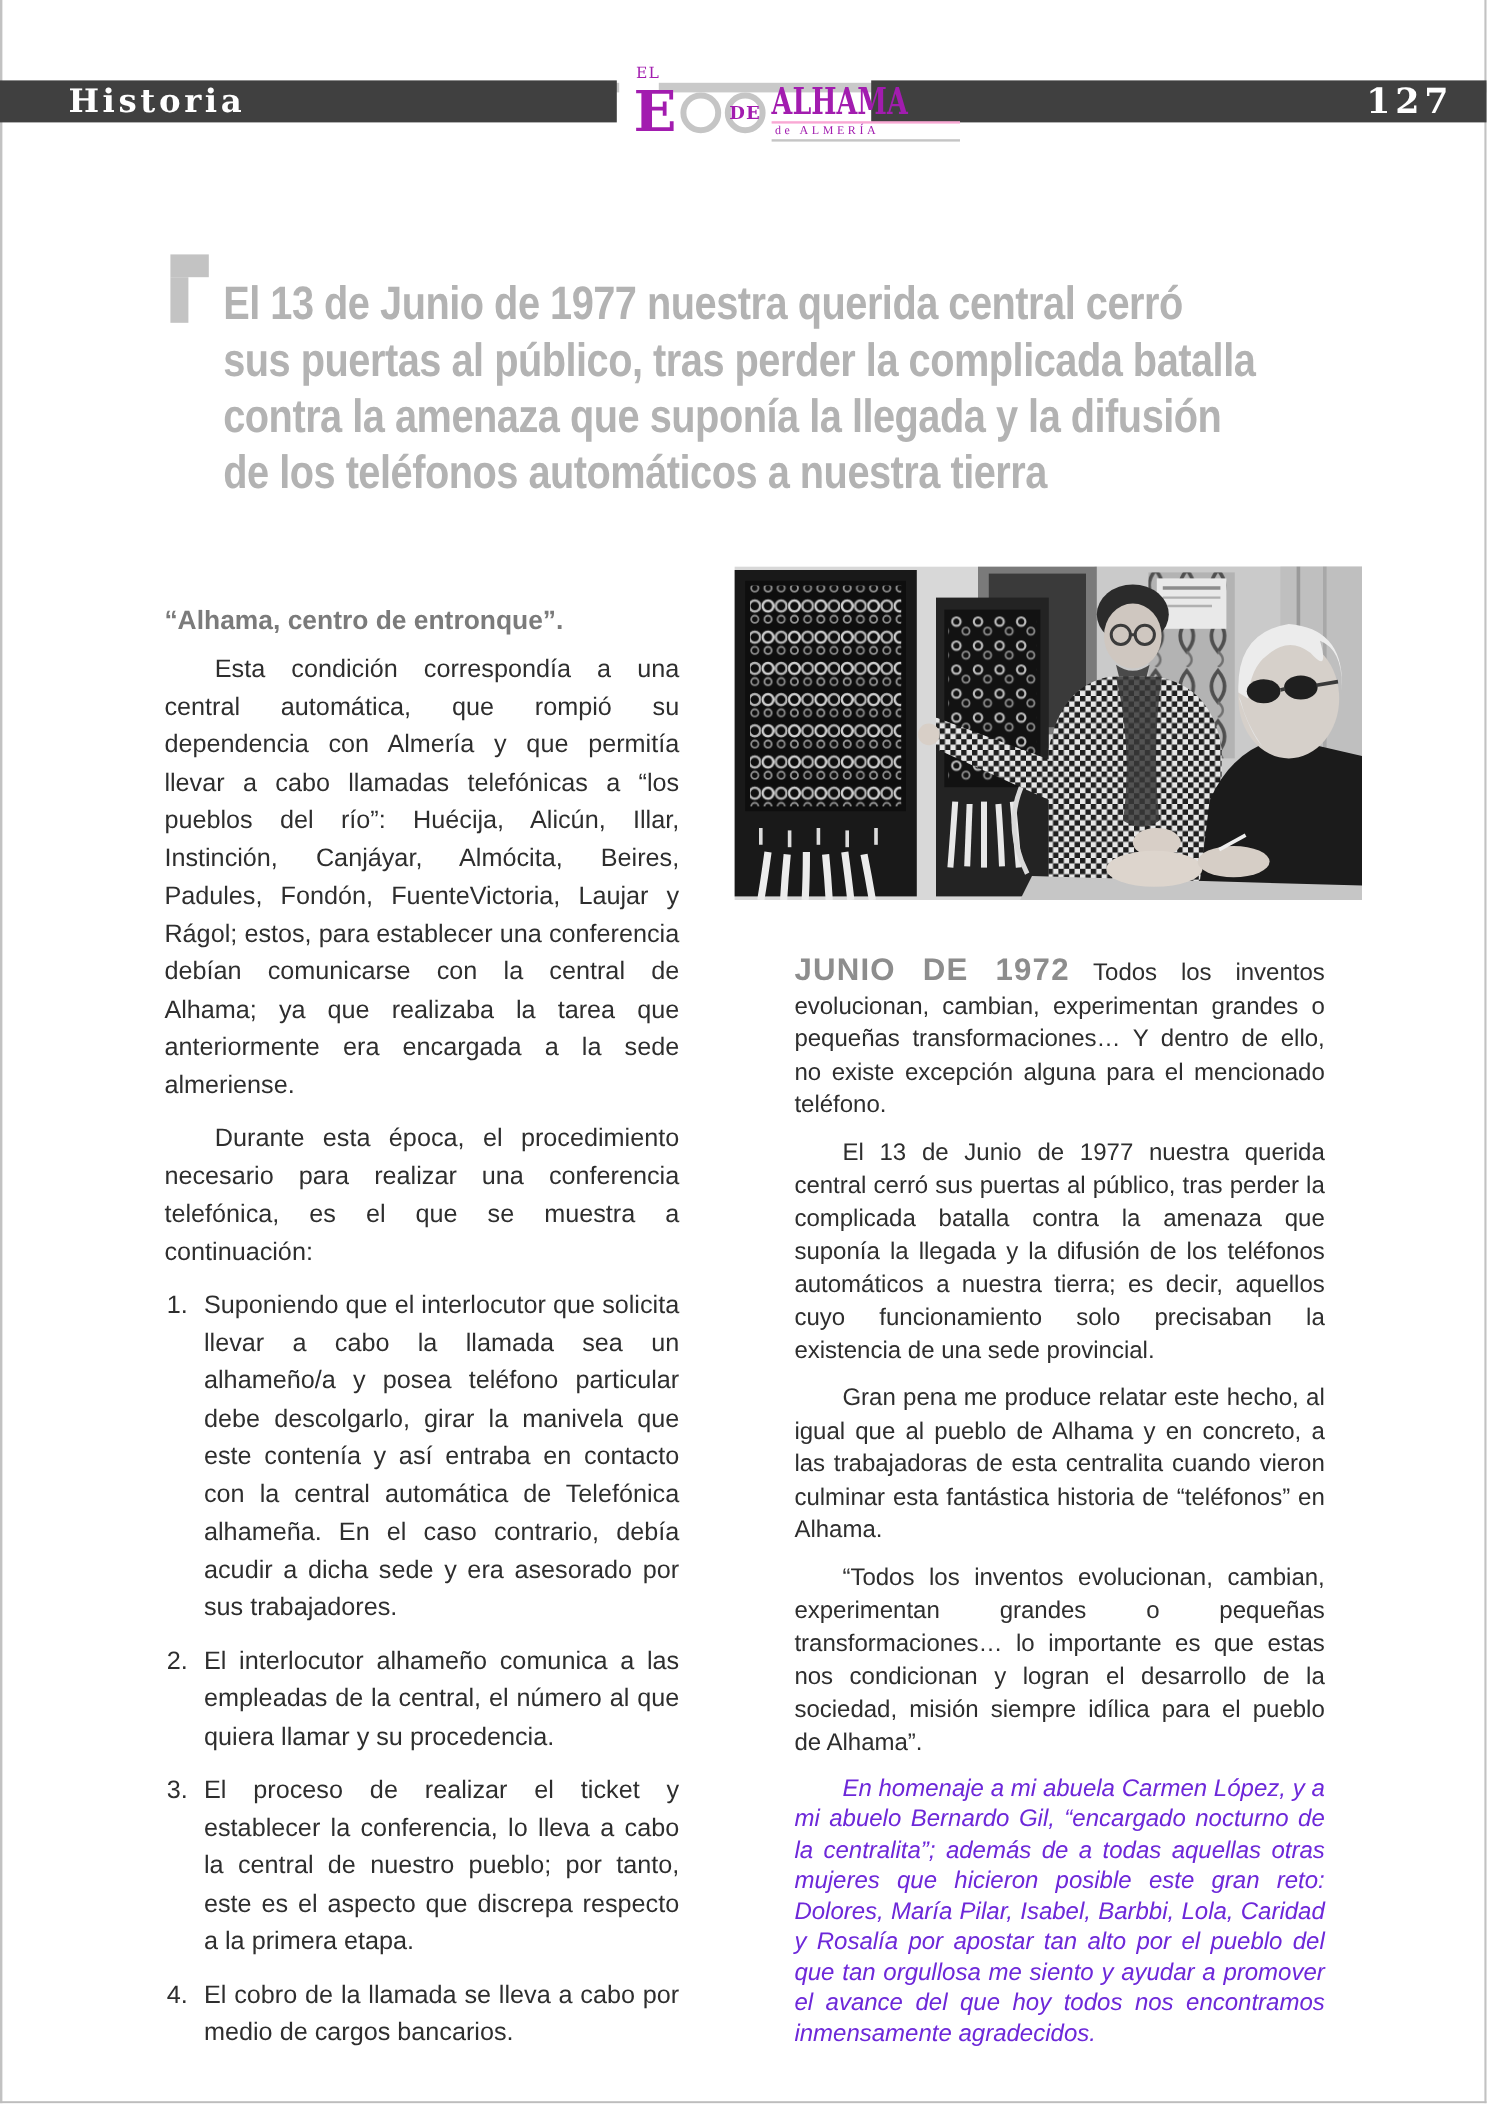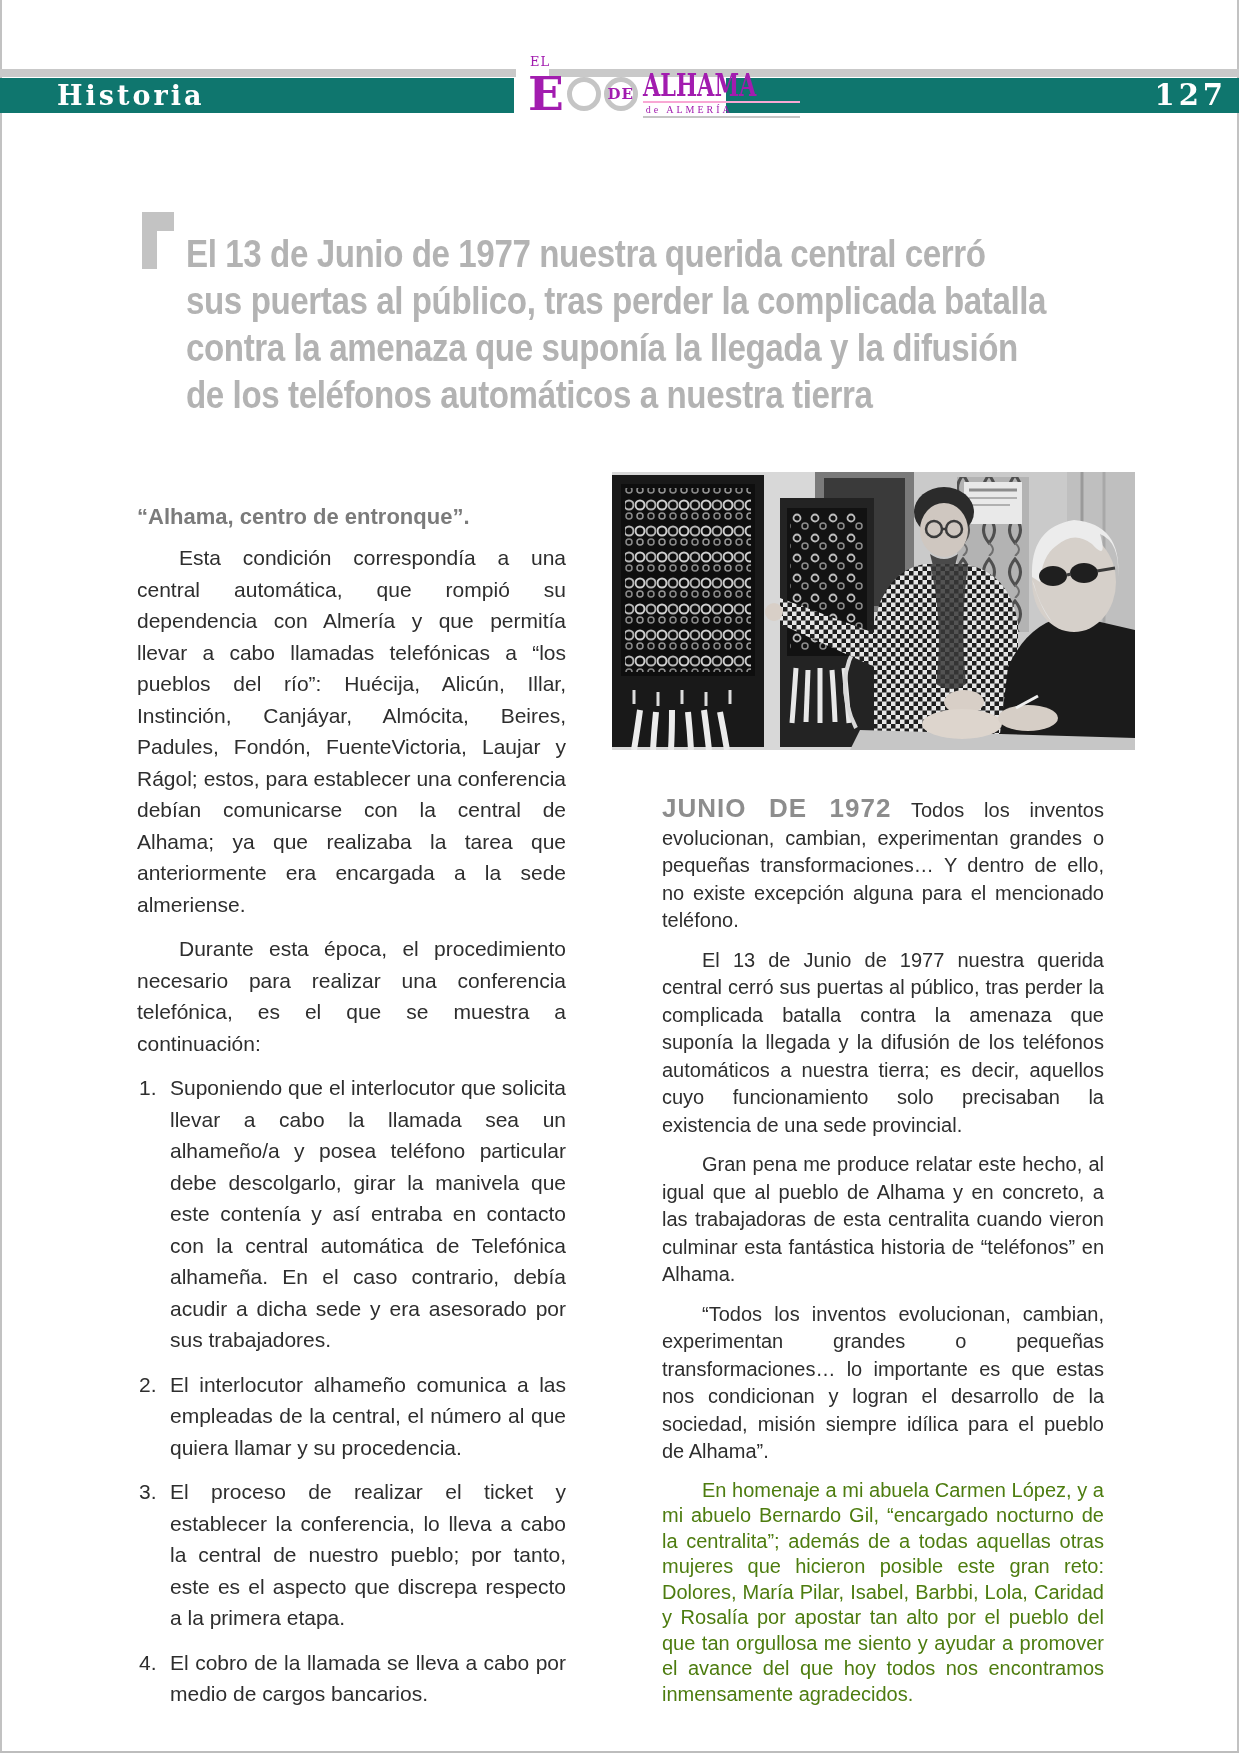--- a/index.html
+++ b/index.html
@@ -9,30 +9,30 @@
   }
   
   .edge-l { position:absolute; left:0; top:0; width:2px; height:100%; background:#c2c2c2; }
   .edge-r { position:absolute; right:0; top:0; width:2px; height:100%; background:#c2c2c2; }
   .edge-b { position:absolute; left:0; bottom:0; width:100%; height:2px; background:#bdbdbd; }
 
   
   .stripe { position:absolute; top:69px; height:8px; background:#c9c9c9; }
   .stripe.left  { left:0; width:516px; }
   .stripe.right { left:549px; right:0; }
-  .band { position:absolute; top:78px; height:35px; background:#0f766e; }
+  .band { position:absolute; top:67px; height:35px; background:#404040; }
   .band.left  { left:0; width:514px; }
   .band.right { left:726px; right:0; }
   .hist {
     color:#ffffff; font-family:"DejaVu Serif", serif; font-weight:bold;
     font-size:27px; line-height:35px; letter-spacing:3px; padding-left:57px; display:block;
   }
   .pageno {
     color:#ffffff; font-family:"DejaVu Serif", serif; font-weight:bold;
-    font-size:29px; line-height:35px; letter-spacing:4px; text-align:right; padding-right:12px; display:block;
+    font-size:29px; line-height:35px; letter-spacing:4px; text-align:right; padding-right:28px; display:block;
   }
   .logo { position:absolute; left:516px; top:52px; width:212px; height:70px; color:#a21caf; }
   .logo-el { position:absolute; left:14px; top:2px; font-family:"DejaVu Serif", serif; font-size:13px; letter-spacing:1px; }
   .eco-row { position:absolute; left:12px; top:17px; display:flex; align-items:center; }
   .eco-e { font-family:"DejaVu Serif", serif; font-weight:bold; font-size:47px; line-height:38px; }
   .ring {
     box-sizing:border-box; width:34px; height:34px; border:5px solid #c5c5c5; border-radius:50%;
     margin-left:3px; display:inline-flex; align-items:center; justify-content:center; flex:none;
   }
   .ring-de { font-family:"DejaVu Serif", serif; font-weight:bold; font-size:15px; letter-spacing:1px; }
@@ -70,21 +70,21 @@
   .list-item { position:relative; padding-left:33px; margin-bottom:13px; }
   .list-item .num { position:absolute; left:2px; top:0; }
 
   .col-right {
     position:absolute; left:662px; top:795px; width:442px;
     color:#2e2e2e; font-size:20px; line-height:27.5px; text-align:justify;
   }
   .col-right p { margin:0 0 12px 0; text-indent:40px; }
   .col-right p.lead-para { text-indent:0; }
   .junio { font-size:26px; font-weight:bold; color:#8d8d8d; letter-spacing:1px; }
-  .dedication { color:#4d7c0f; font-size:20px; line-height:25.5px; }
+  .dedication { font-style:italic; color:#6d28d9; font-size:20px; line-height:25.5px; }
 
   
   .photo { position:absolute; left:612px; top:472px; width:523px; height:278px; }
 </style>
 </head>
 <body>
 
 <div class="page">
 
   <div class="edge-l"></div>

